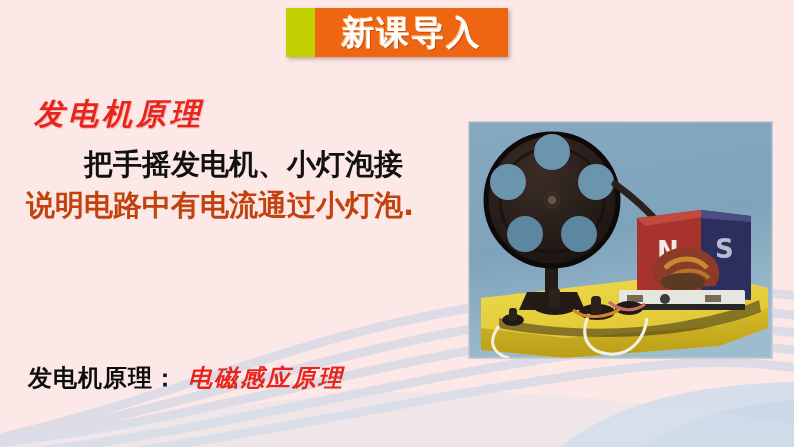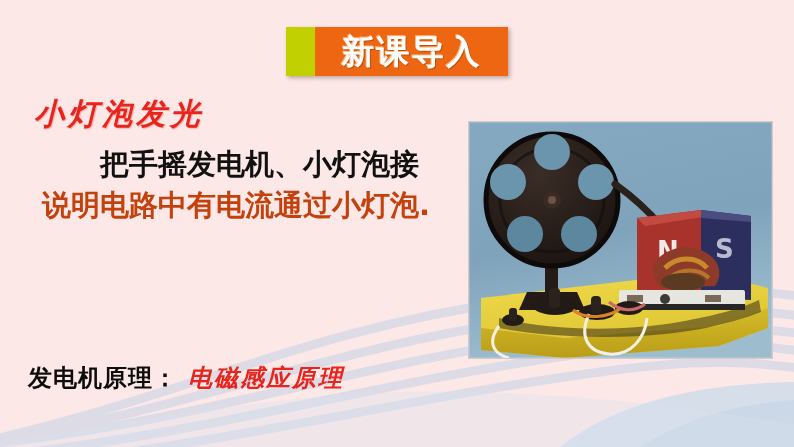--- a/index.html
+++ b/index.html
@@ -28,21 +28,21 @@
     inset: 0;
     width: 794px;
     height: 447px;
     pointer-events: none;
   }
 
   
   #title-banner {
     position: absolute;
     left: 286px;
-    top: 27px;
+    top: 8px;
     width: 222px;
     height: 36px;
     filter: drop-shadow(2px 2px 2px rgba(120, 80, 60, 0.45));
   }
   #title-banner .banner-green {
     position: absolute;
     left: 0;
     top: 0;
     width: 44px;
     height: 49px;
@@ -109,21 +109,20 @@
     color: #111111;
     font-family: "DejaVu Sans", "Liberation Sans", sans-serif;
     font-size: 29px;
     font-weight: bold;
     line-height: 41px;
     letter-spacing: 0px;
   }
   #body-paragraph .line {
     display: block;
     white-space: nowrap;
-    margin-left: 16px;
   }
   #body-paragraph .line.indent {
     text-indent: 58px;
   }
   #body-paragraph .line.red {
     color: #c2410c;
   }
 
   #principle-line {
     position: absolute;
@@ -181,21 +180,21 @@
   </svg>
 
   <div id="title-banner">
     <div class="banner-green"></div>
     <div class="banner-orange"></div>
     <div class="banner-text">新课导入</div>
   </div>
 
   <div id="content-left">
 
-    <div id="section-heading">小灯泡发光</div>
+    <div id="section-heading">发电机原理</div>
 
     <div id="body-paragraph">
       <span class="line indent">把手摇发电机、小灯泡接</span>
       <span class="line red">说明电路中有电流通过小灯泡.</span>
     </div>
 
     <div id="principle-line">
       <span class="label">发电机原理：</span><span class="value">电磁感应原理</span>
     </div>
   </div>

